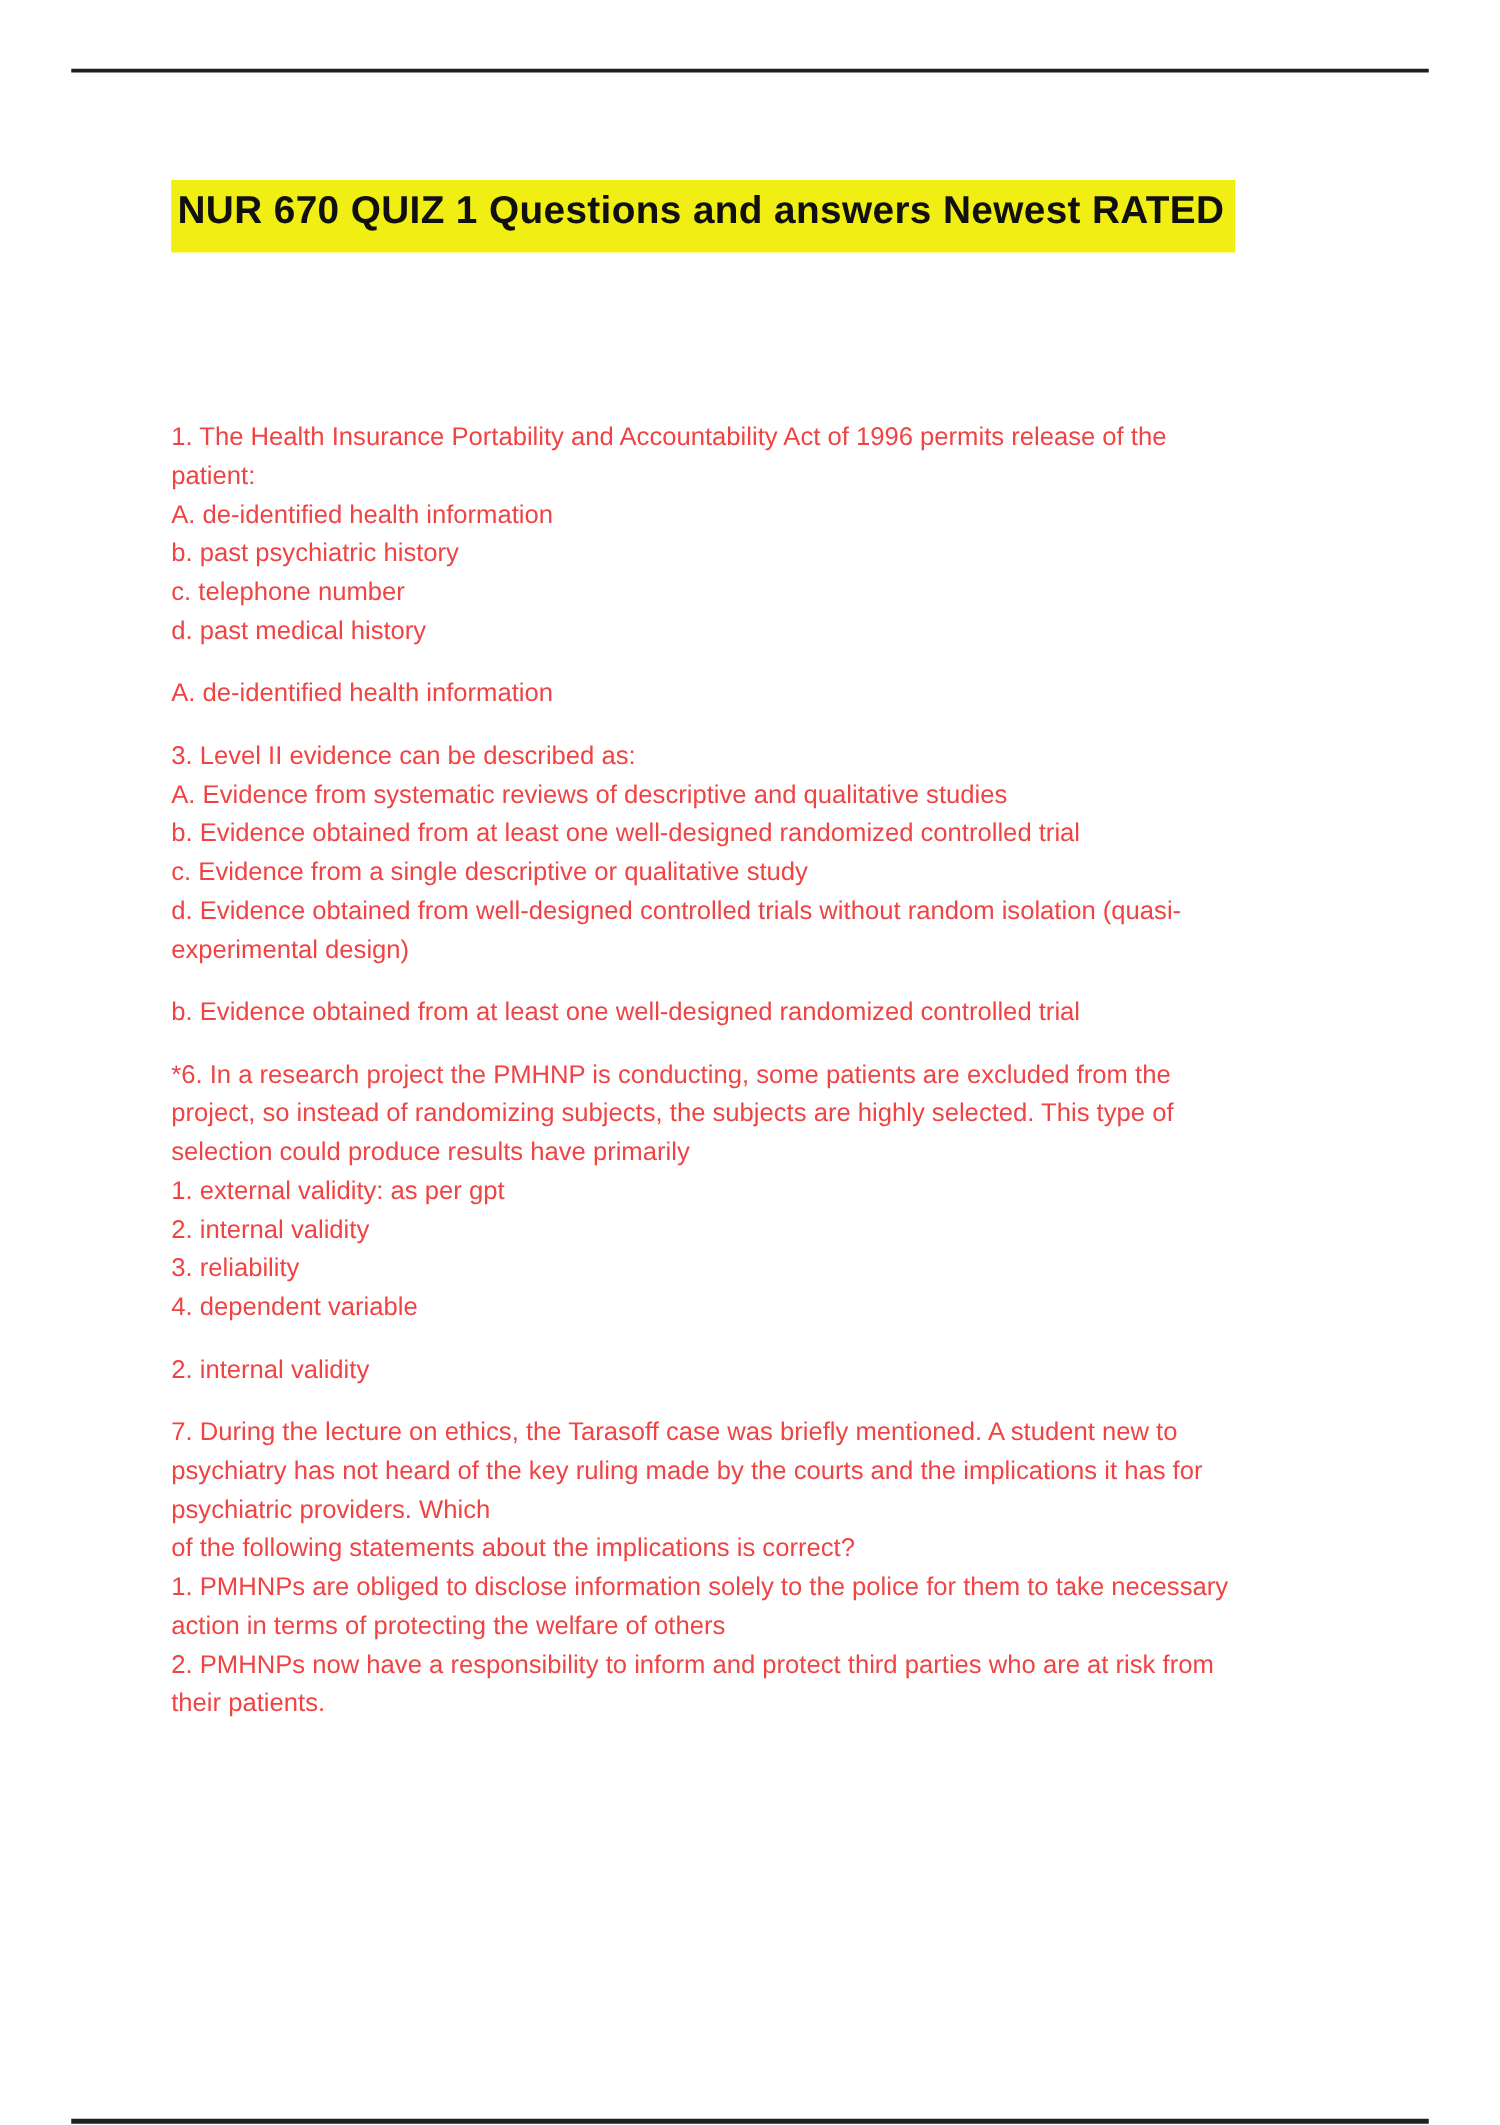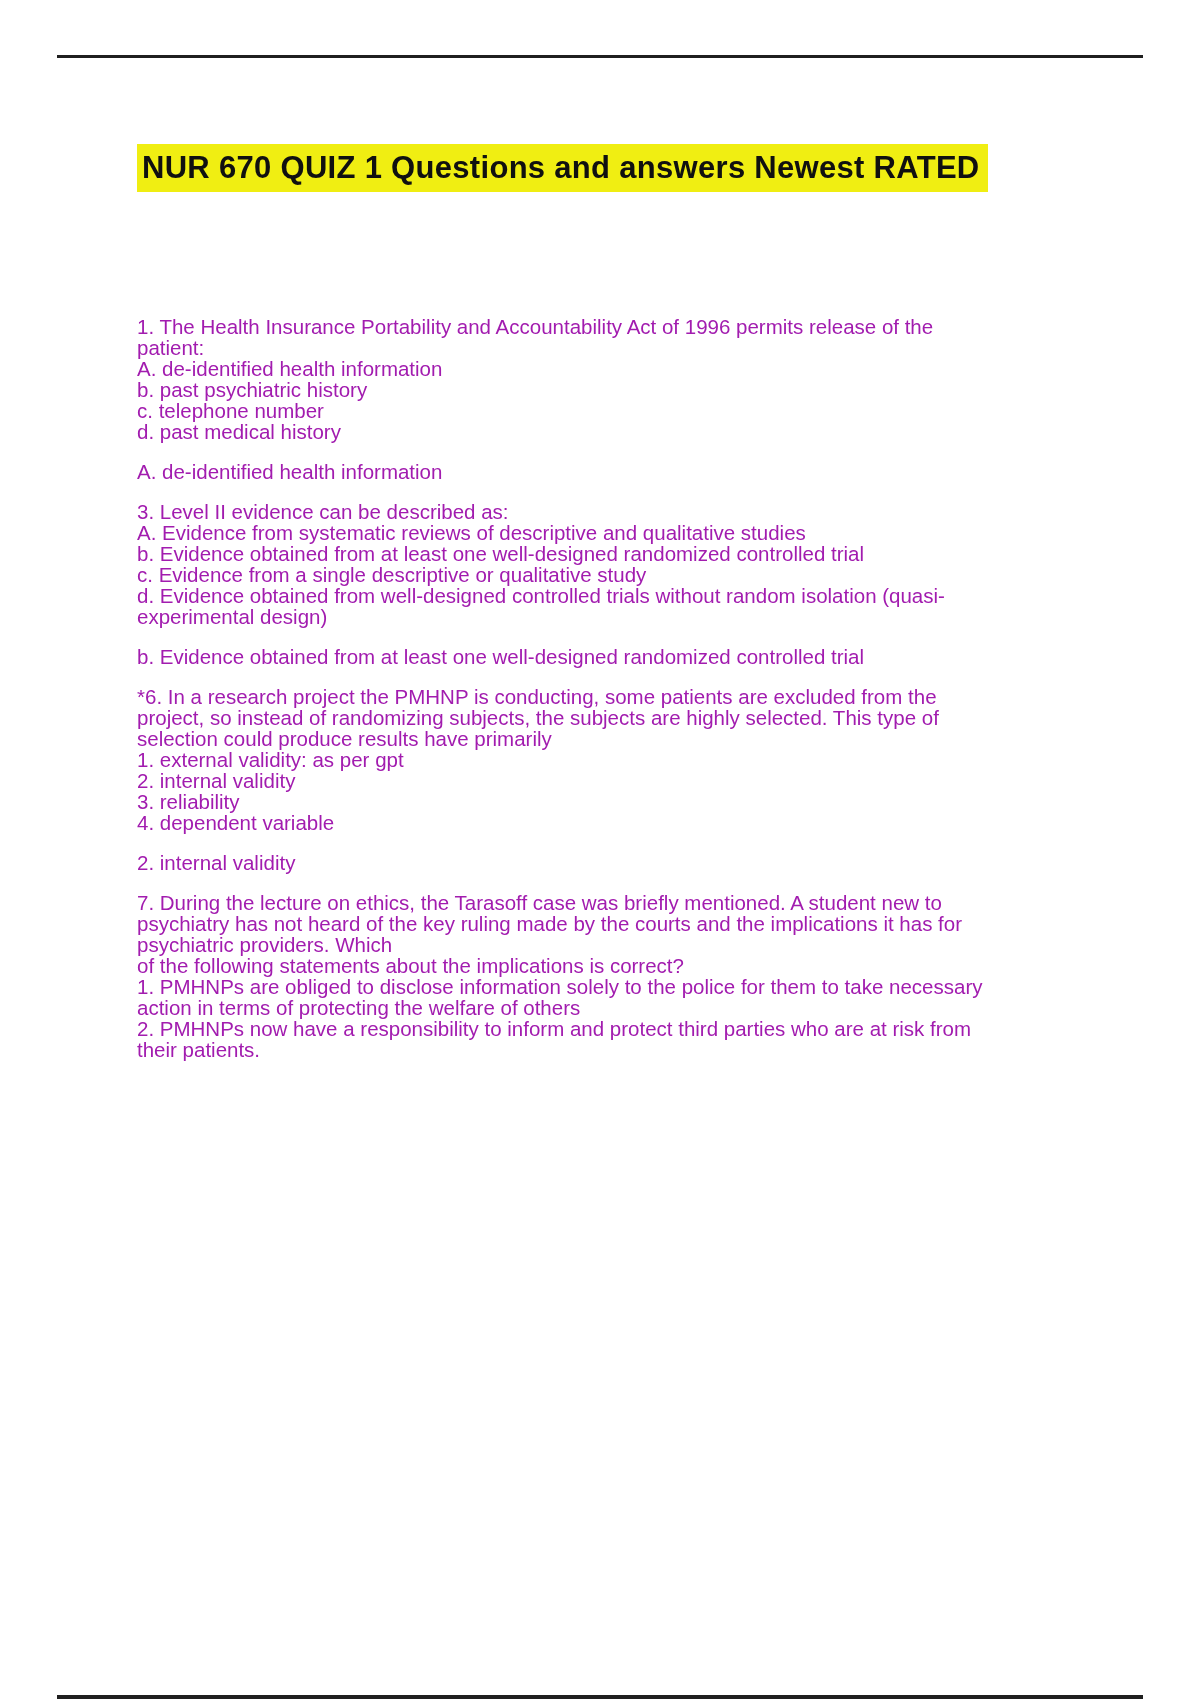--- a/index.html
+++ b/index.html
@@ -31,31 +31,31 @@
     letter-spacing: 0.3px;
     color: #101010;
   }
   .title-line { display: block; }
   .title-line + .title-line { margin-top: 9px; }
   .hl {
     display: inline-block;
     background: var(--hl-color, #f0ee12);
     color: inherit;
     line-height: 35px;
-    padding: 6px 8px 7px 5px;
+    padding: 6px 8px 17px 5px;
   }
 
   .content {
     position: absolute;
     left: 137px;
-    top: 316px;
+    top: 334px;
     width: 1005px;
     font-size: 20.5px;
-    line-height: 21px;
-    color: #a21caf;
+    line-height: 31px;
+    color: #ef4444;
   }
   .para {
     margin: 0 0 19px 0;
     white-space: pre-line;
   }
 </style>
 </head>
 <body>
 
 <div class="page">

